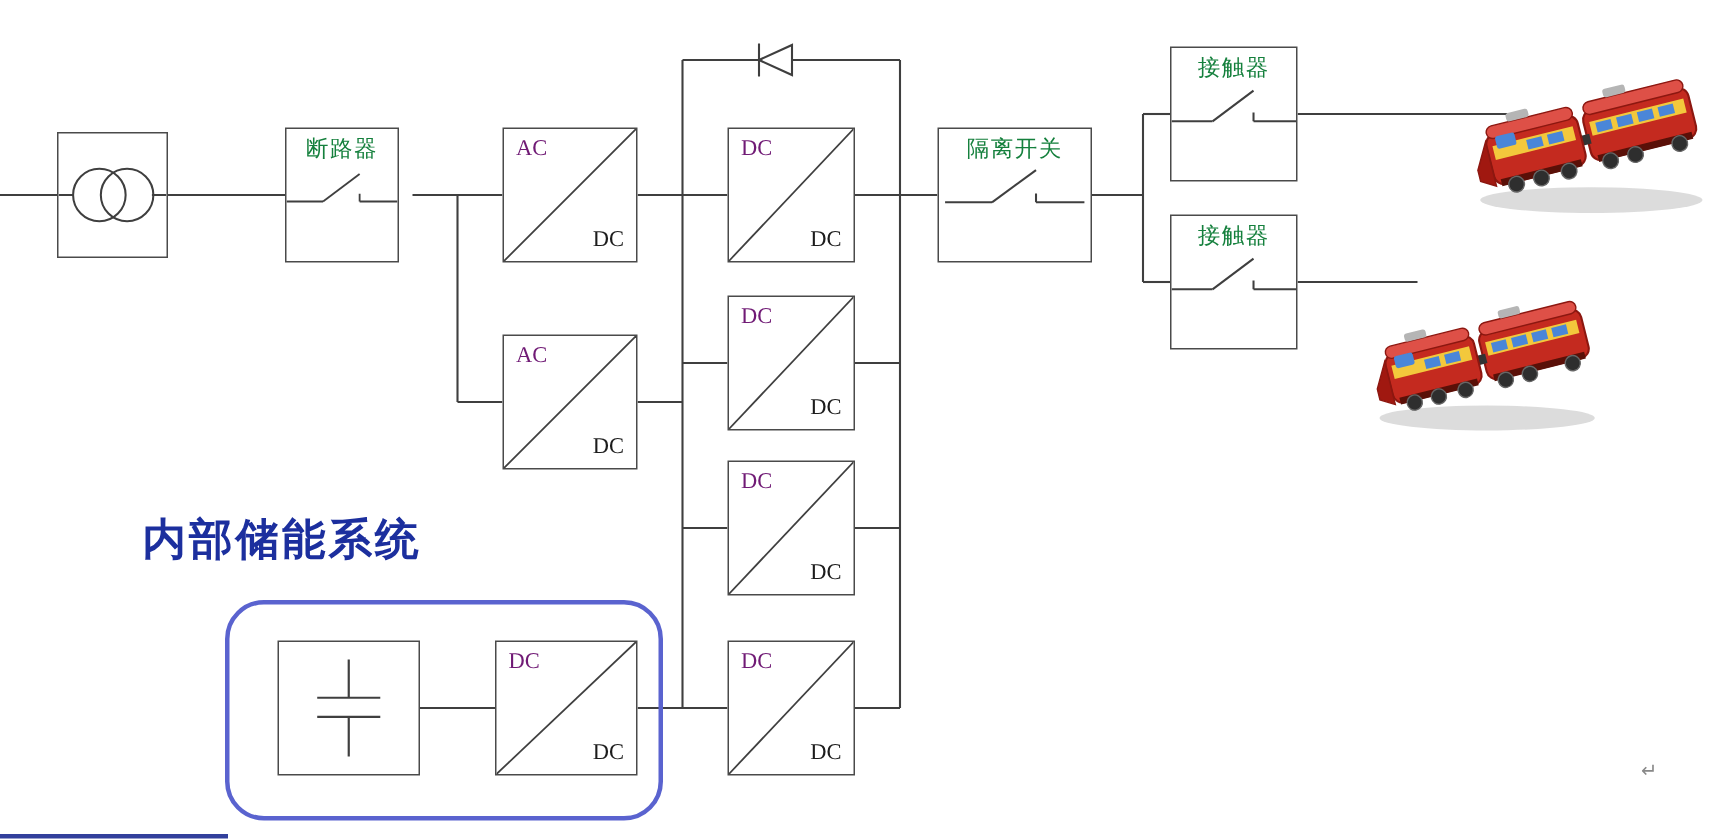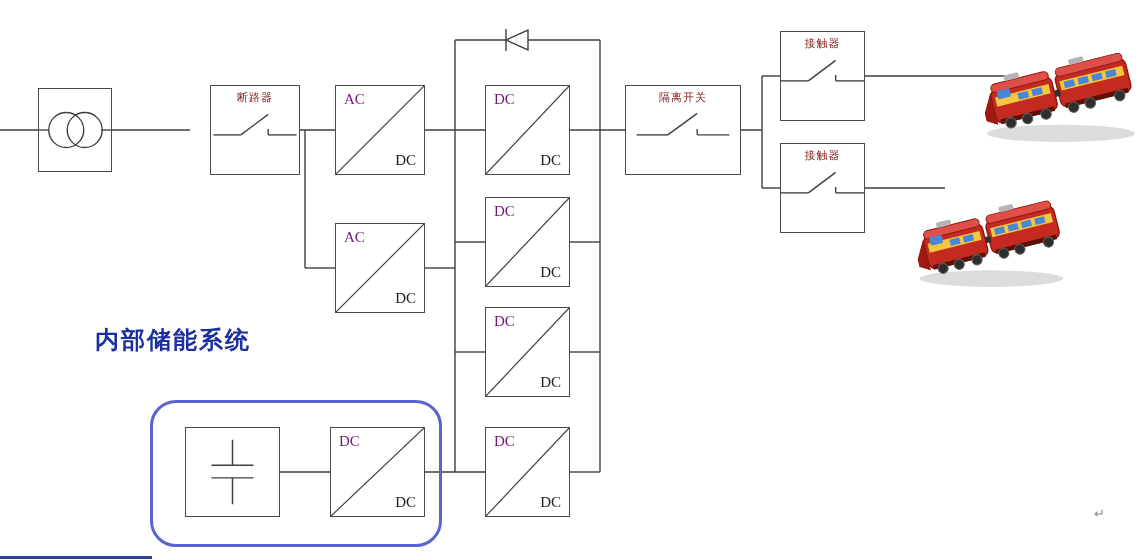--- a/index.html
+++ b/index.html
@@ -1,29 +1,29 @@
 <!DOCTYPE html>
 <html><head>
 <meta charset="utf-8">
 <style>
   html,body{margin:0;padding:0;background:#fff;}
   .canvas{position:relative;width:1140px;height:560px;background:#ffffff;overflow:hidden;
           font-family:"Liberation Sans",sans-serif;}
   .wires{position:absolute;left:0;top:0;width:1140px;height:560px;}
   .box{position:absolute;border:1.4px solid #4a4a4a;background:#ffffff;box-sizing:border-box;}
   .box > svg{position:absolute;left:0;top:0;width:100%;height:100%;}
-  .cjk-label{position:absolute;top:4px;left:0;right:0;text-align:center;font-size:11px;
-             color:#7f1d1d;letter-spacing:1px;font-family:"DejaVu Sans",sans-serif;}
+  .cjk-label{position:absolute;top:4px;left:0;right:0;text-align:center;font-size:15px;
+             color:#15803d;letter-spacing:1px;font-family:"DejaVu Sans",sans-serif;}
   .conv-top{position:absolute;top:5px;left:8px;font-size:15px;color:#701a75;
             font-family:"Liberation Serif",serif;}
   .conv-bottom{position:absolute;bottom:5px;right:8px;font-size:15px;color:#1c1c1c;
             font-family:"Liberation Serif",serif;}
   .storage-outline{position:absolute;left:150px;top:400px;width:292px;height:147px;
             border:3.5px solid #5a63cf;border-radius:26px;background:transparent;box-sizing:border-box;}
-  .storage-title{position:absolute;left:95px;top:324px;font-size:24px;font-weight:bold;
+  .storage-title{position:absolute;left:95px;top:340px;font-size:29px;font-weight:bold;
             color:#1c2f9e;letter-spacing:2px;font-family:Liberation Sans, sans-serif;}
   .bottom-accent{position:absolute;left:0;top:556px;width:152px;height:3px;background:#32409c;}
   .return-mark{position:absolute;left:1094px;top:506px;font-size:13px;color:#888;}
 </style>
 </head>
 <body>
 
 <div class="canvas">
 
   <svg class="wires" viewBox="0 0 1140 560">
@@ -106,21 +106,21 @@
     <svg viewBox="0 0 74 84">
       <g stroke="#3f3f3f" stroke-width="1.4" fill="none">
         <line x1="0" y1="42" x2="10" y2="42"></line>
         <line x1="64" y1="42" x2="74" y2="42"></line>
         <circle cx="28" cy="42" r="18"></circle>
         <circle cx="47" cy="42" r="18"></circle>
       </g>
     </svg>
   </div>
 
-  <div class="box" style="left:190px;top:85px;width:90px;height:90px;margin-left:20px;">
+  <div class="box" style="left:190px;top:85px;width:76px;height:90px;">
     <span class="cjk-label">断路器</span>
     <svg viewBox="0 0 85 90">
       <g stroke="#3f3f3f" stroke-width="1.4" fill="none">
         <line x1="0" y1="50" x2="28" y2="50"></line>
         <line x1="28" y1="50" x2="56" y2="29"></line>
         <line x1="56" y1="44" x2="56" y2="50"></line>
         <line x1="56" y1="50" x2="85" y2="50"></line>
       </g>
     </svg>
   </div>
@@ -166,21 +166,21 @@
   </div>
 
   <div class="box" style="left:485px;top:427px;width:85px;height:90px;">
     <svg viewBox="0 0 85 90">
       <line x1="0" y1="90" x2="85" y2="0" stroke="#3f3f3f" stroke-width="1.2"></line>
     </svg>
     <span class="conv-top">DC</span>
     <span class="conv-bottom">DC</span>
   </div>
 
-  <div class="box" style="left:625px;top:85px;width:116px;height:90px;">
+  <div class="box" style="left:625px;top:85px;width:103px;height:90px;">
     <span class="cjk-label">隔离开关</span>
     <svg viewBox="0 0 95 90">
       <g stroke="#3f3f3f" stroke-width="1.4" fill="none">
         <line x1="0" y1="50" x2="32" y2="50"></line>
         <line x1="32" y1="50" x2="62" y2="28"></line>
         <line x1="62" y1="44" x2="62" y2="50"></line>
         <line x1="62" y1="50" x2="95" y2="50"></line>
       </g>
     </svg>
   </div>

